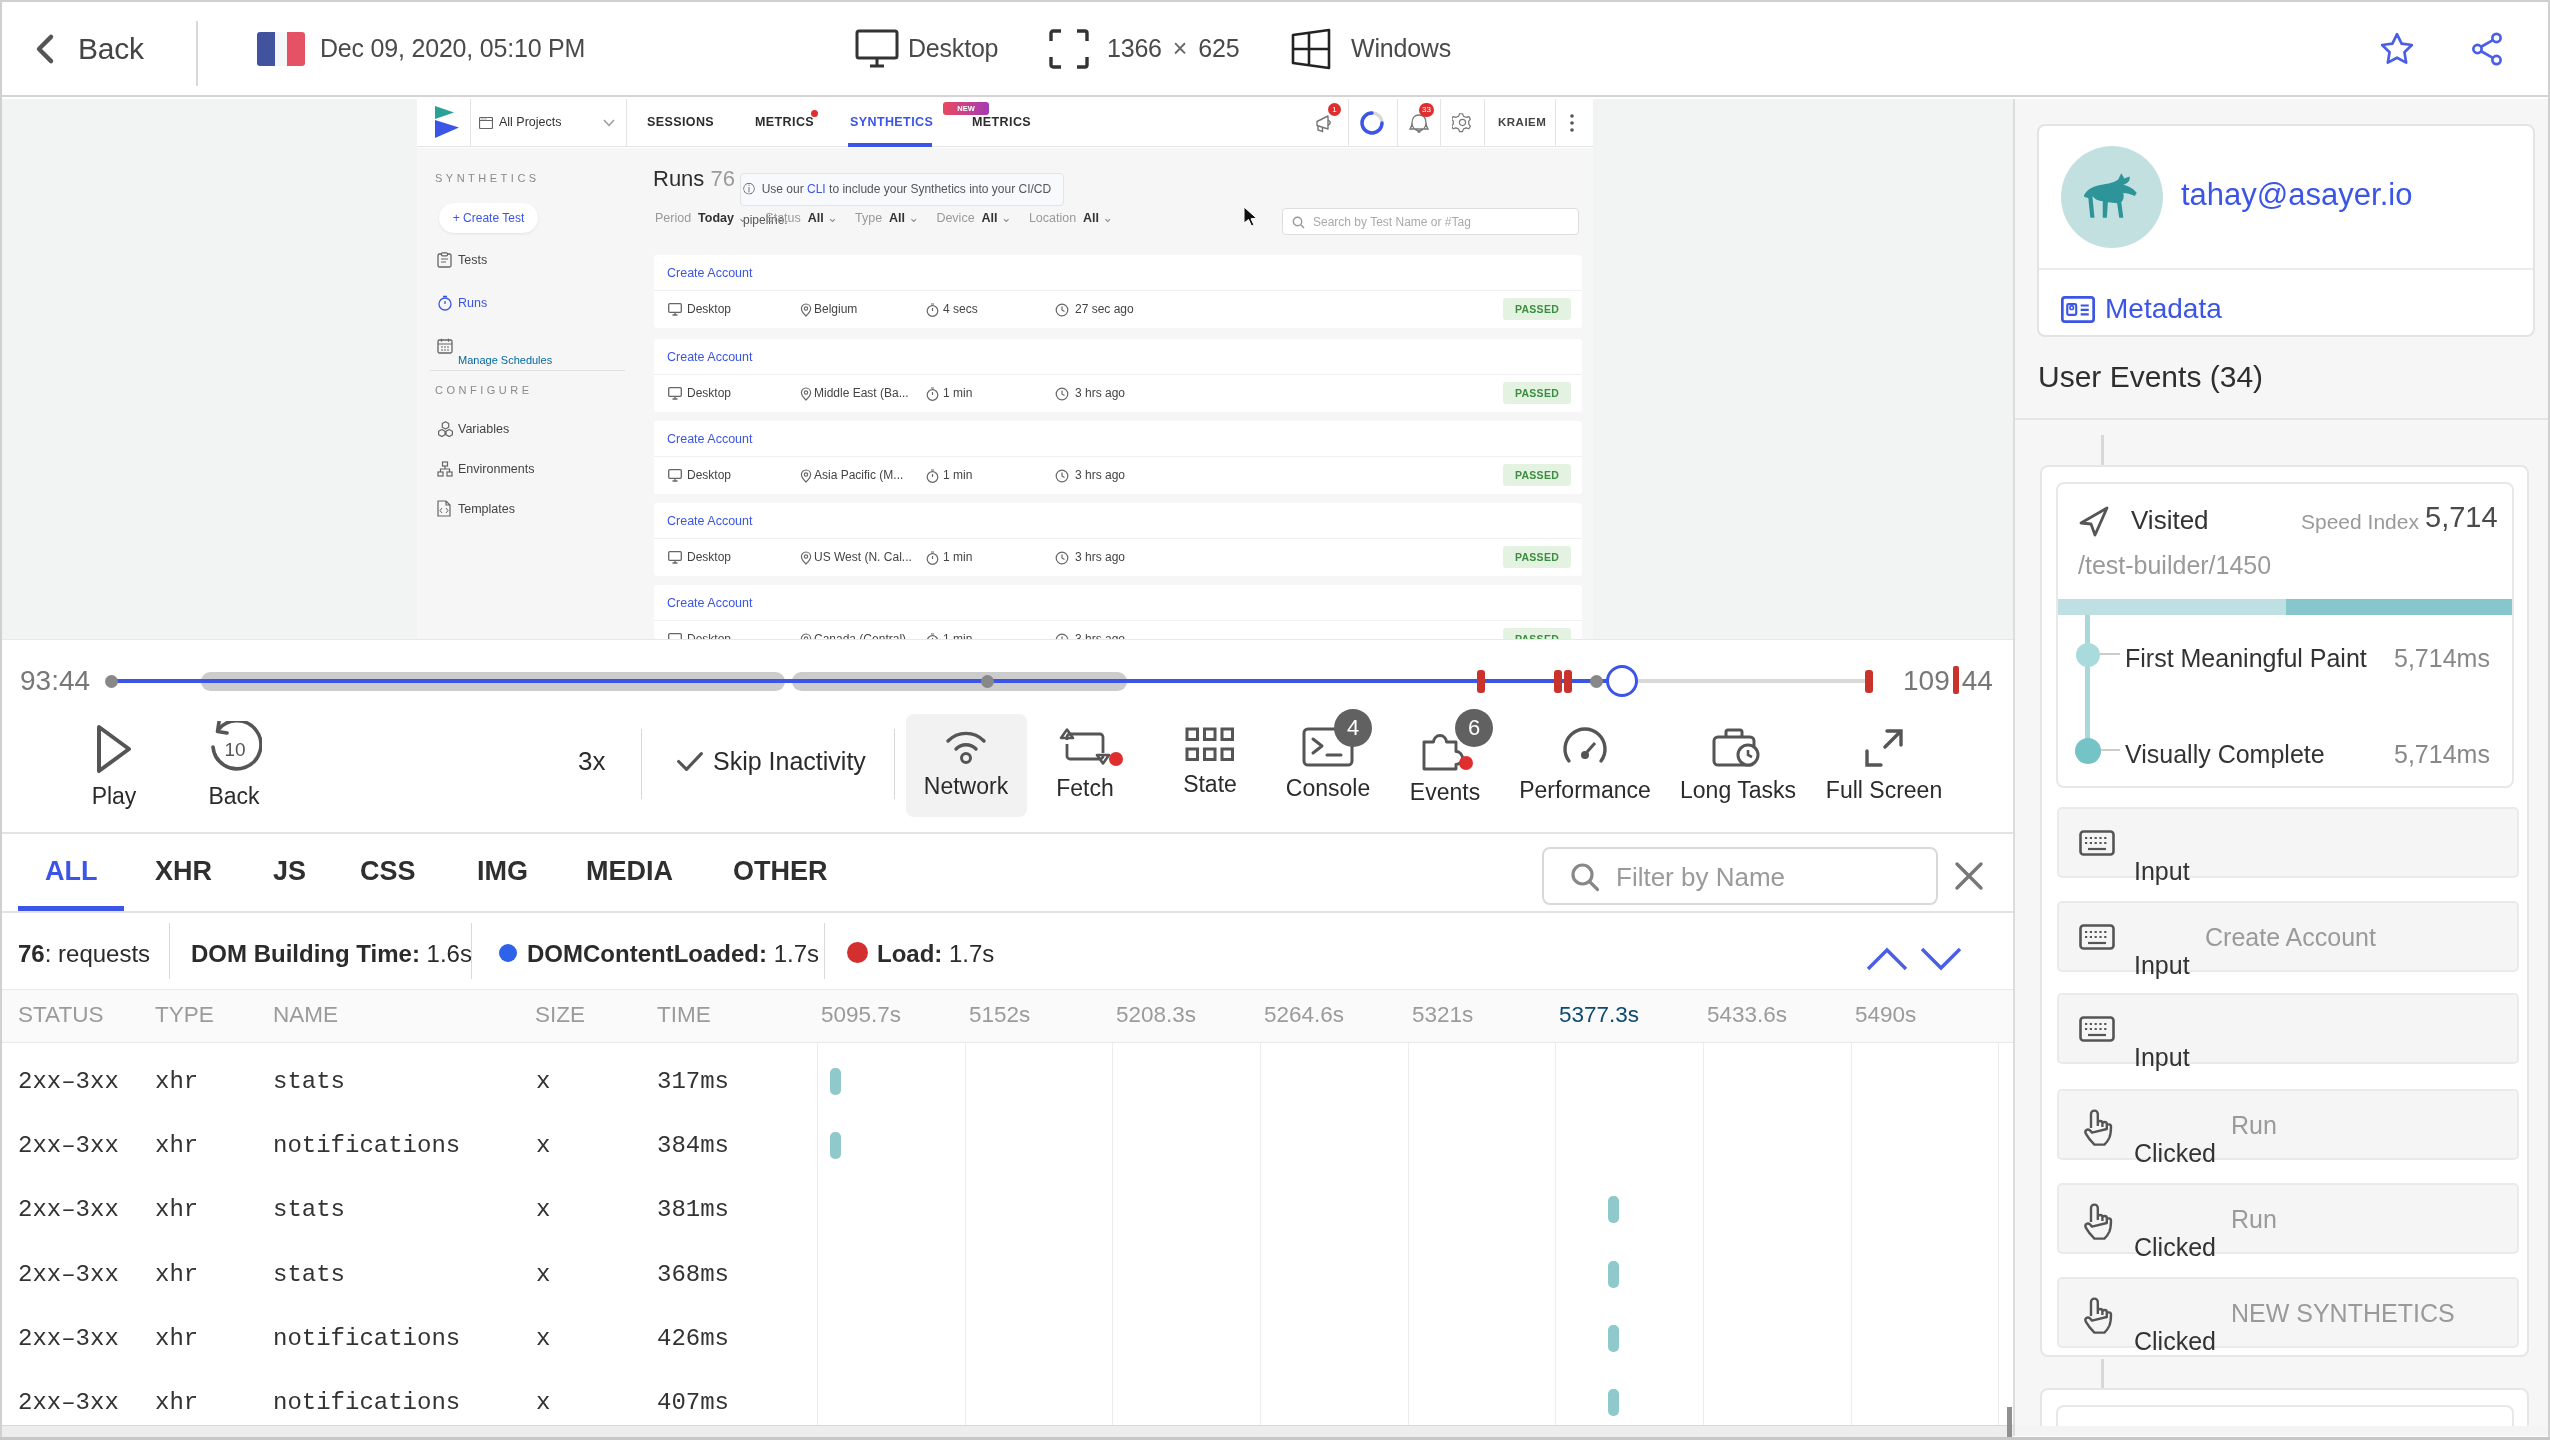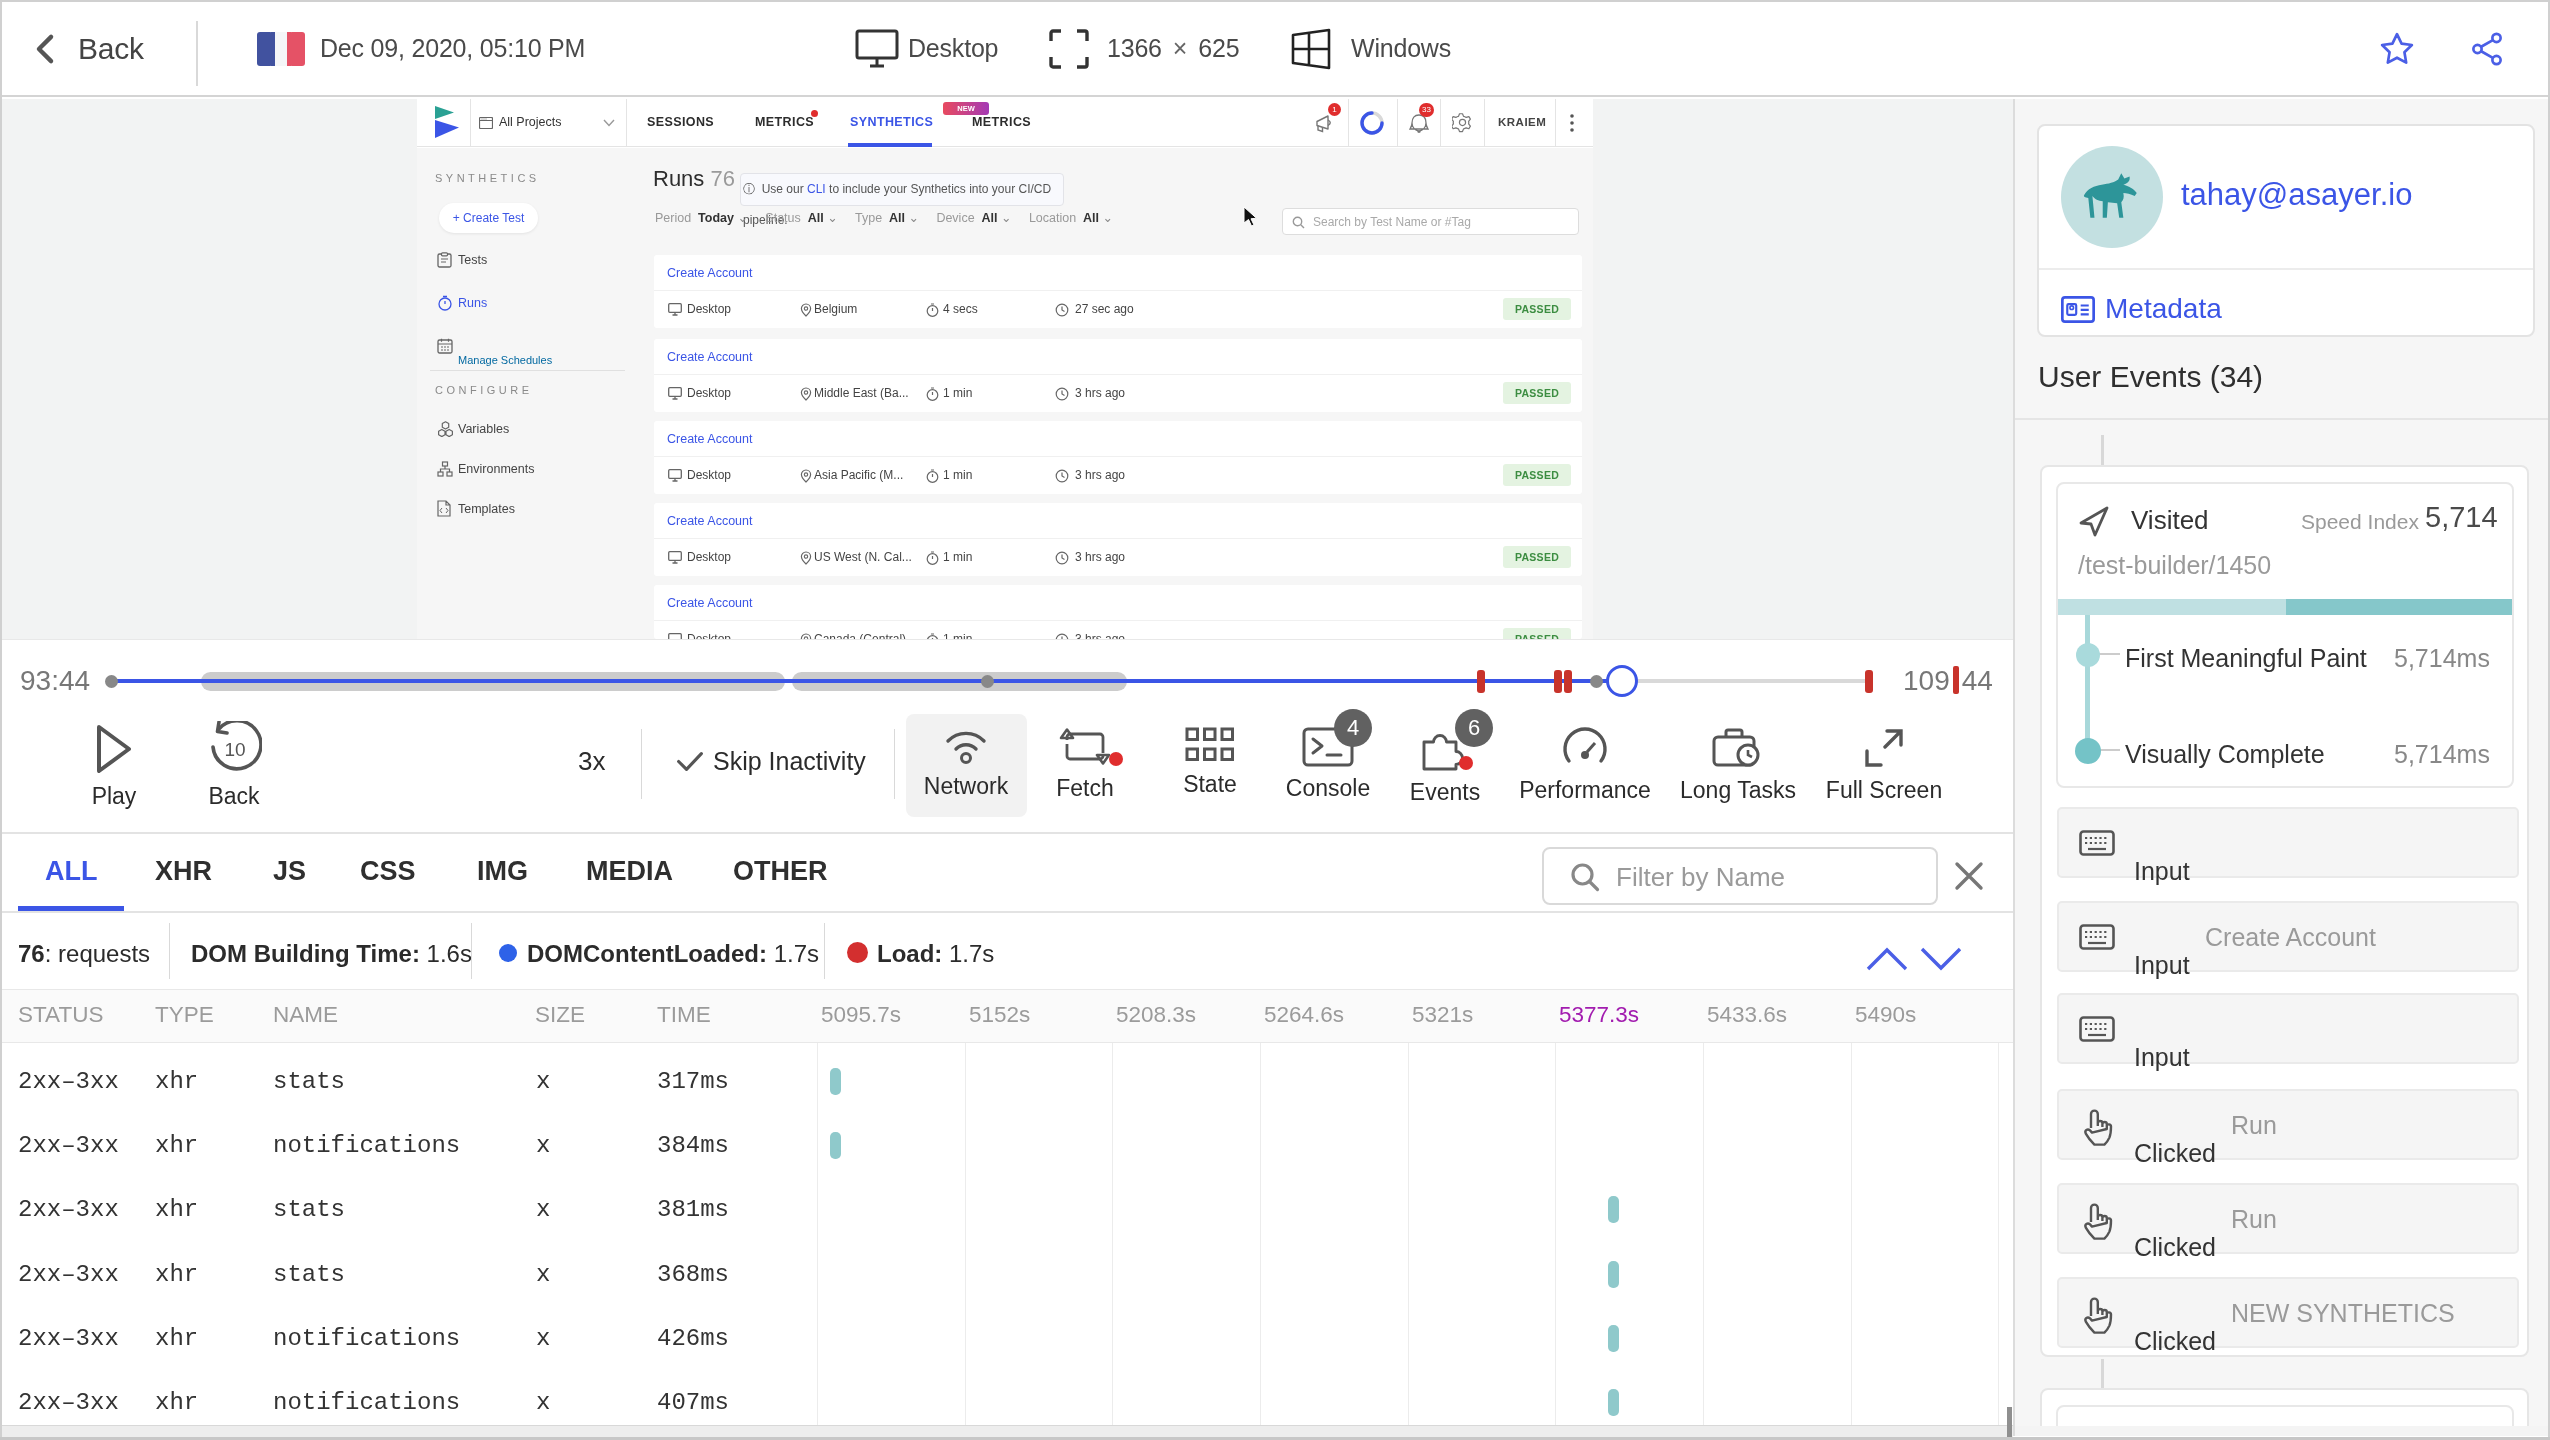--- a/index.html
+++ b/index.html
@@ -484,21 +484,21 @@
       <span class="abs" style="left:18px;top:12px;font-size:22.5px;color:#9b9b9b;">STATUS</span>
       <span class="abs" style="left:155px;top:12px;font-size:22.5px;color:#9b9b9b;">TYPE</span>
       <span class="abs" style="left:273px;top:12px;font-size:22.5px;color:#9b9b9b;">NAME</span>
       <span class="abs" style="left:535px;top:12px;font-size:22.5px;color:#9b9b9b;">SIZE</span>
       <span class="abs" style="left:657px;top:12px;font-size:22.5px;color:#9b9b9b;">TIME</span>
       <span class="abs" style="left:821px;top:12px;font-size:22.5px;color:#9b9b9b;">5095.7s</span>
       <span class="abs" style="left:969px;top:12px;font-size:22.5px;color:#9b9b9b;">5152s</span>
       <span class="abs" style="left:1116px;top:12px;font-size:22.5px;color:#9b9b9b;">5208.3s</span>
       <span class="abs" style="left:1264px;top:12px;font-size:22.5px;color:#9b9b9b;">5264.6s</span>
       <span class="abs" style="left:1412px;top:12px;font-size:22.5px;color:#9b9b9b;">5321s</span>
-      <span class="abs" style="left:1559px;top:12px;font-size:22.5px;color:#a21caf;">5377.3s</span>
+      <span class="abs" style="left:1559px;top:12px;font-size:22.5px;color:#0c4a6e;">5377.3s</span>
       <span class="abs" style="left:1707px;top:12px;font-size:22.5px;color:#9b9b9b;">5433.6s</span>
       <span class="abs" style="left:1855px;top:12px;font-size:22.5px;color:#9b9b9b;">5490s</span>
     </div>
 
     <div class="abs" style="left:0;top:403px;width:2013px;height:389px;background:#fff;overflow:hidden;" id="tbody">
       <div class="abs" style="left:817px;top:0;width:1px;height:389px;background:#ececec;"></div>
       <div class="abs" style="left:965px;top:0;width:1px;height:389px;background:#ececec;"></div>
       <div class="abs" style="left:1112px;top:0;width:1px;height:389px;background:#ececec;"></div>
       <div class="abs" style="left:1260px;top:0;width:1px;height:389px;background:#ececec;"></div>
       <div class="abs" style="left:1408px;top:0;width:1px;height:389px;background:#ececec;"></div>

